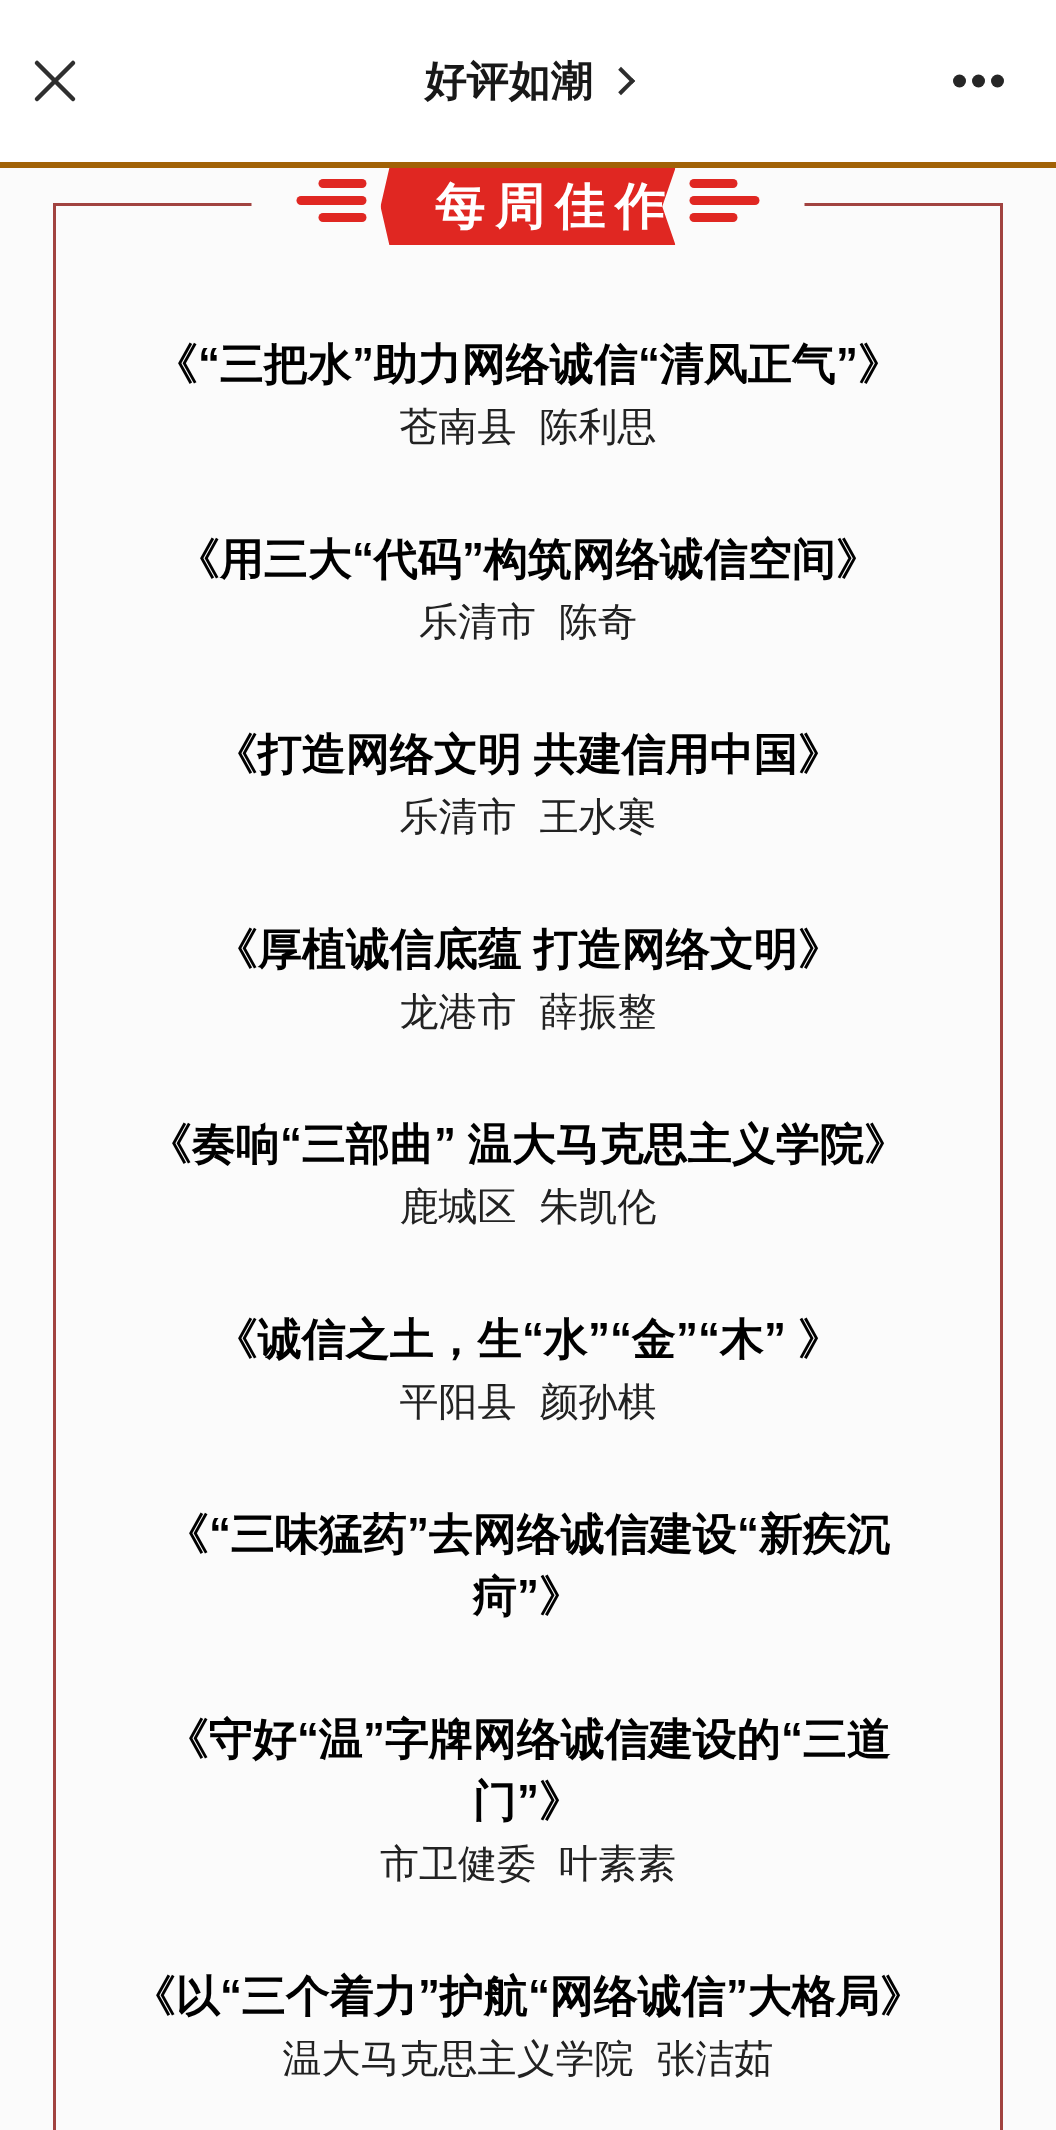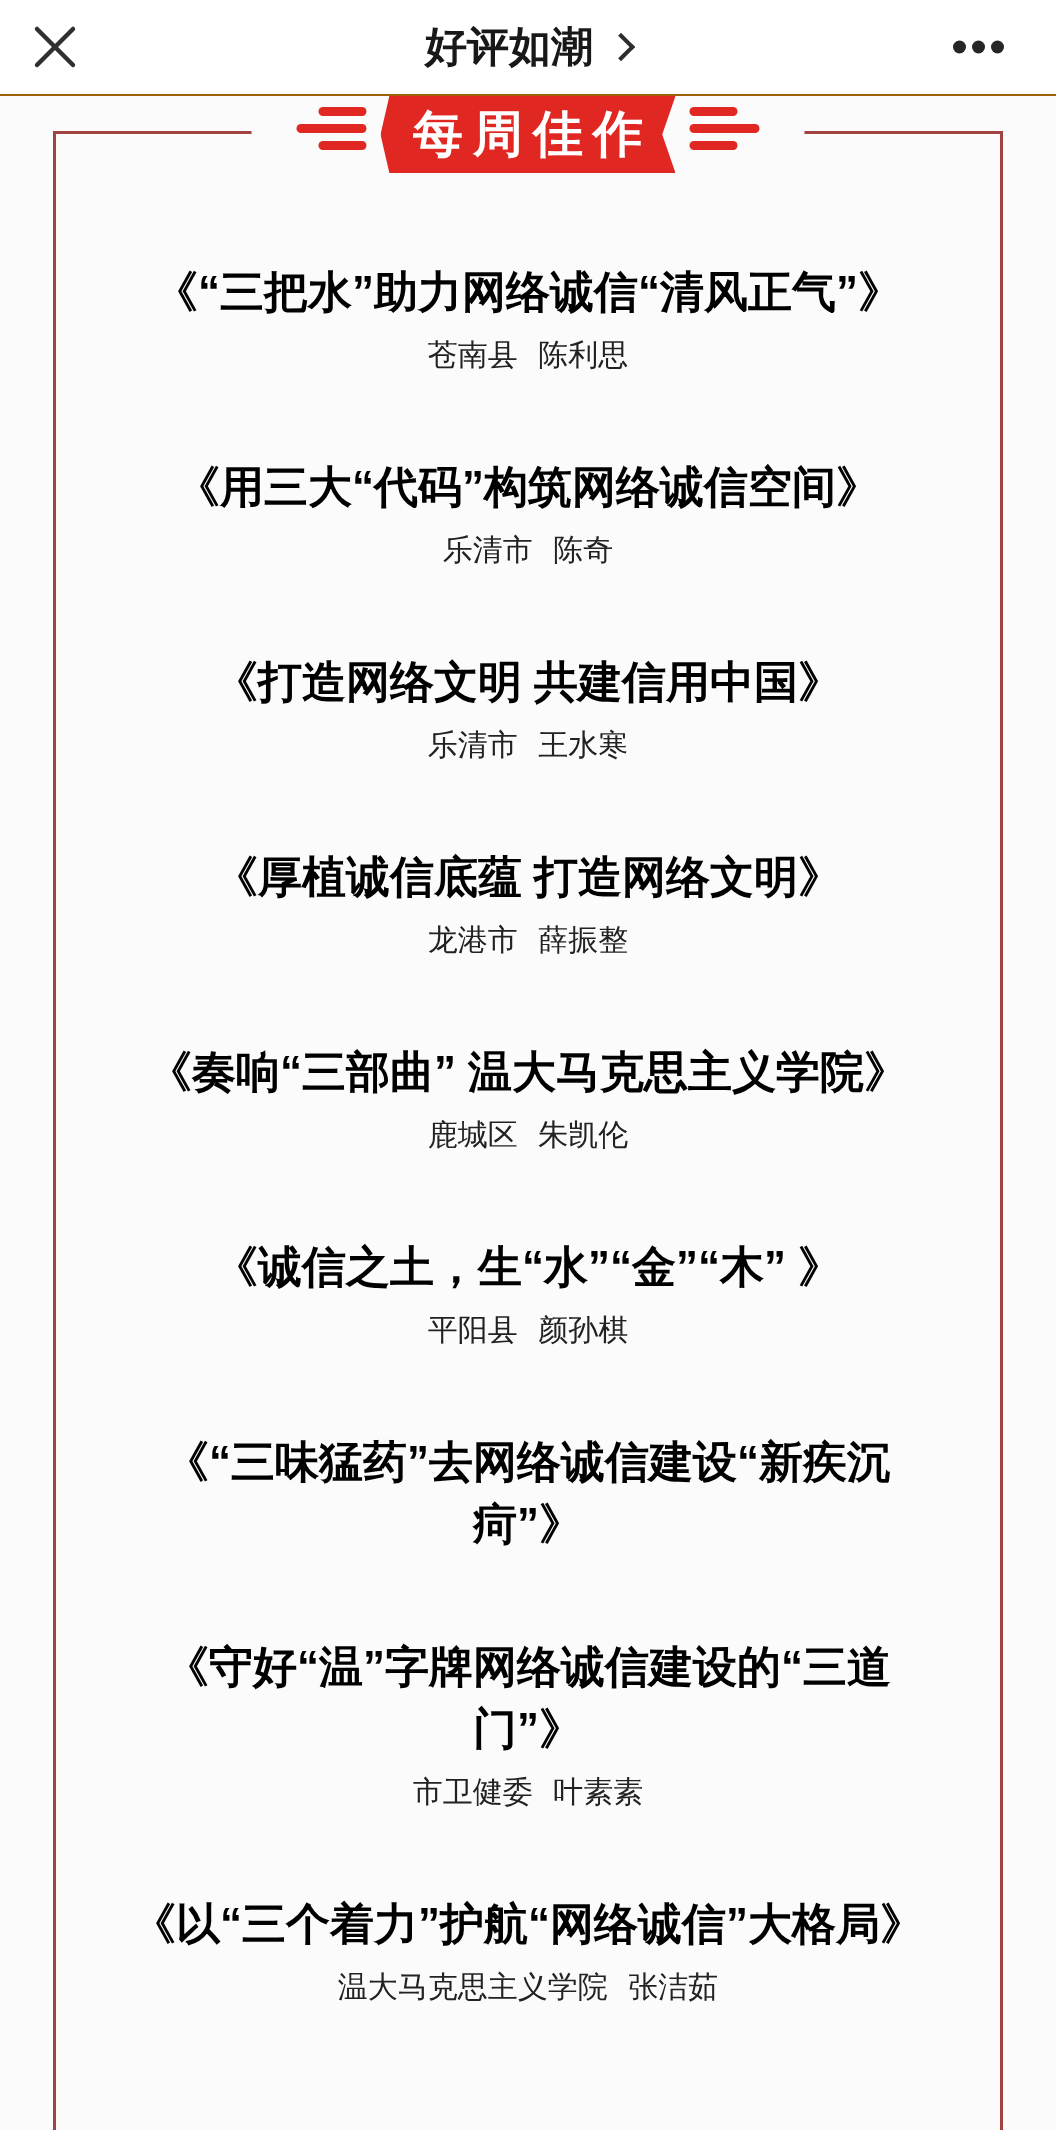--- a/index.html
+++ b/index.html
@@ -10,23 +10,23 @@
   }
   *{margin:0;padding:0;box-sizing:border-box;}
   html,body{width:1056px;height:2130px;overflow:hidden;}
   body{
     font-family:"Liberation Sans","DejaVu Sans",sans-serif;
     background:var(--bg);
     color:var(--ink);
   }
   
   .navbar{
-    height:96px;
+    height:168px;
     background:#ffffff;
-    border-bottom:2px solid #a16207;
+    border-bottom:6px solid #a16207;
     display:flex;
     align-items:center;
     position:relative;
   }
   .close-btn{
     width:110px;height:100%;
     display:flex;align-items:center;justify-content:center;
     cursor:pointer;
   }
   .close-btn svg{display:block;}
@@ -89,21 +89,21 @@
   .speedlines.right{align-items:flex-start;margin-left:14px;}
   .speedlines .bar{
     height:9px;border-radius:5px;background:var(--red);
   }
   .speedlines .bar.short{width:48px;}
   .speedlines .bar.long{width:70px;}
   .ribbon{
     width:295px;height:77px;
     background:var(--red);
     clip-path:polygon(3% 0%,100% 0%,95.5% 50%,100% 100%,3% 100%,0% 50%);
-    display:flex;align-items:center;justify-content:center;
+    display:flex;align-items:center;justify-content:flex-end;
     color:#ffffff;
     font-size:50px;font-weight:700;
     letter-spacing:10px;
     text-indent:10px;
   }
   
   .works{display:flex;flex-direction:column;}
   .work{
     text-align:center;
     margin-bottom:75px;
@@ -111,21 +111,21 @@
   .work:last-child{margin-bottom:30px;}
   .work-title{
     font-size:44px;
     font-weight:700;
     line-height:62px;
     color:#000000;
     max-width:820px;
     margin:0 auto 6px;
   }
   .work-author{
-    font-size:30px;
+    font-size:39px;
     font-weight:400;
     line-height:52px;
     color:#222222;
     word-spacing:12px;
   }
 </style>
 </head>
 <body>
 
 <div class="navbar">

